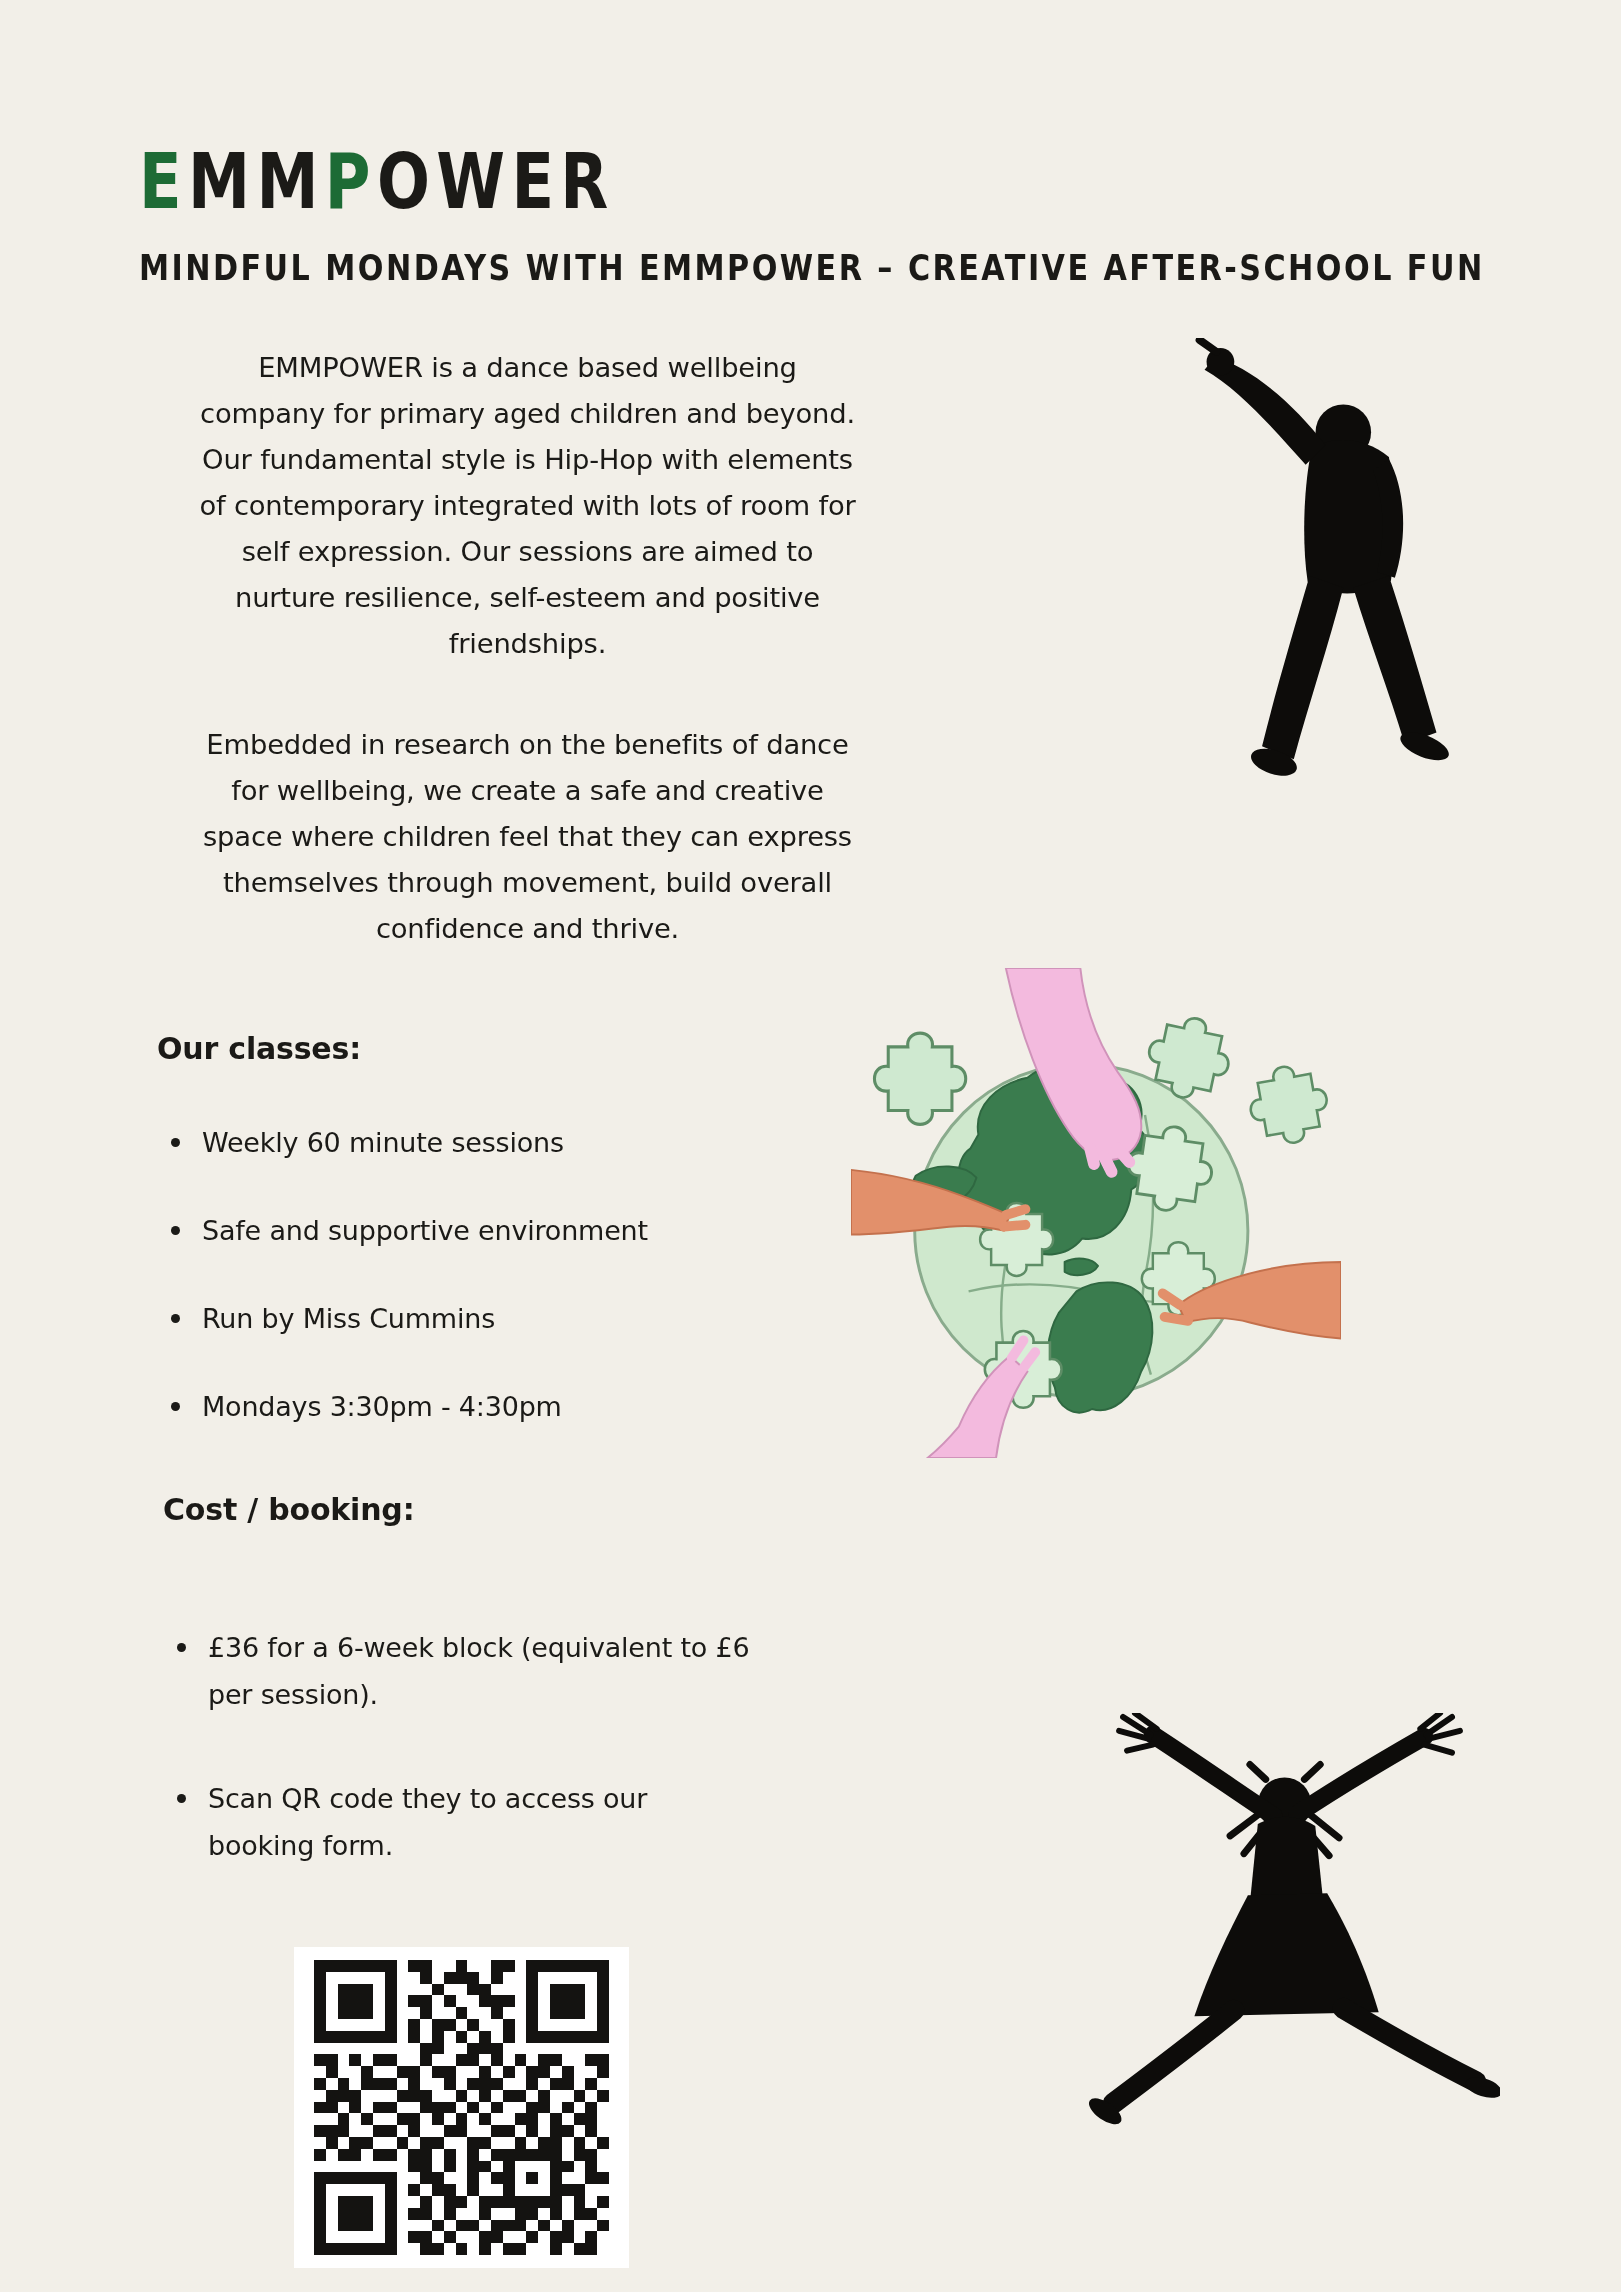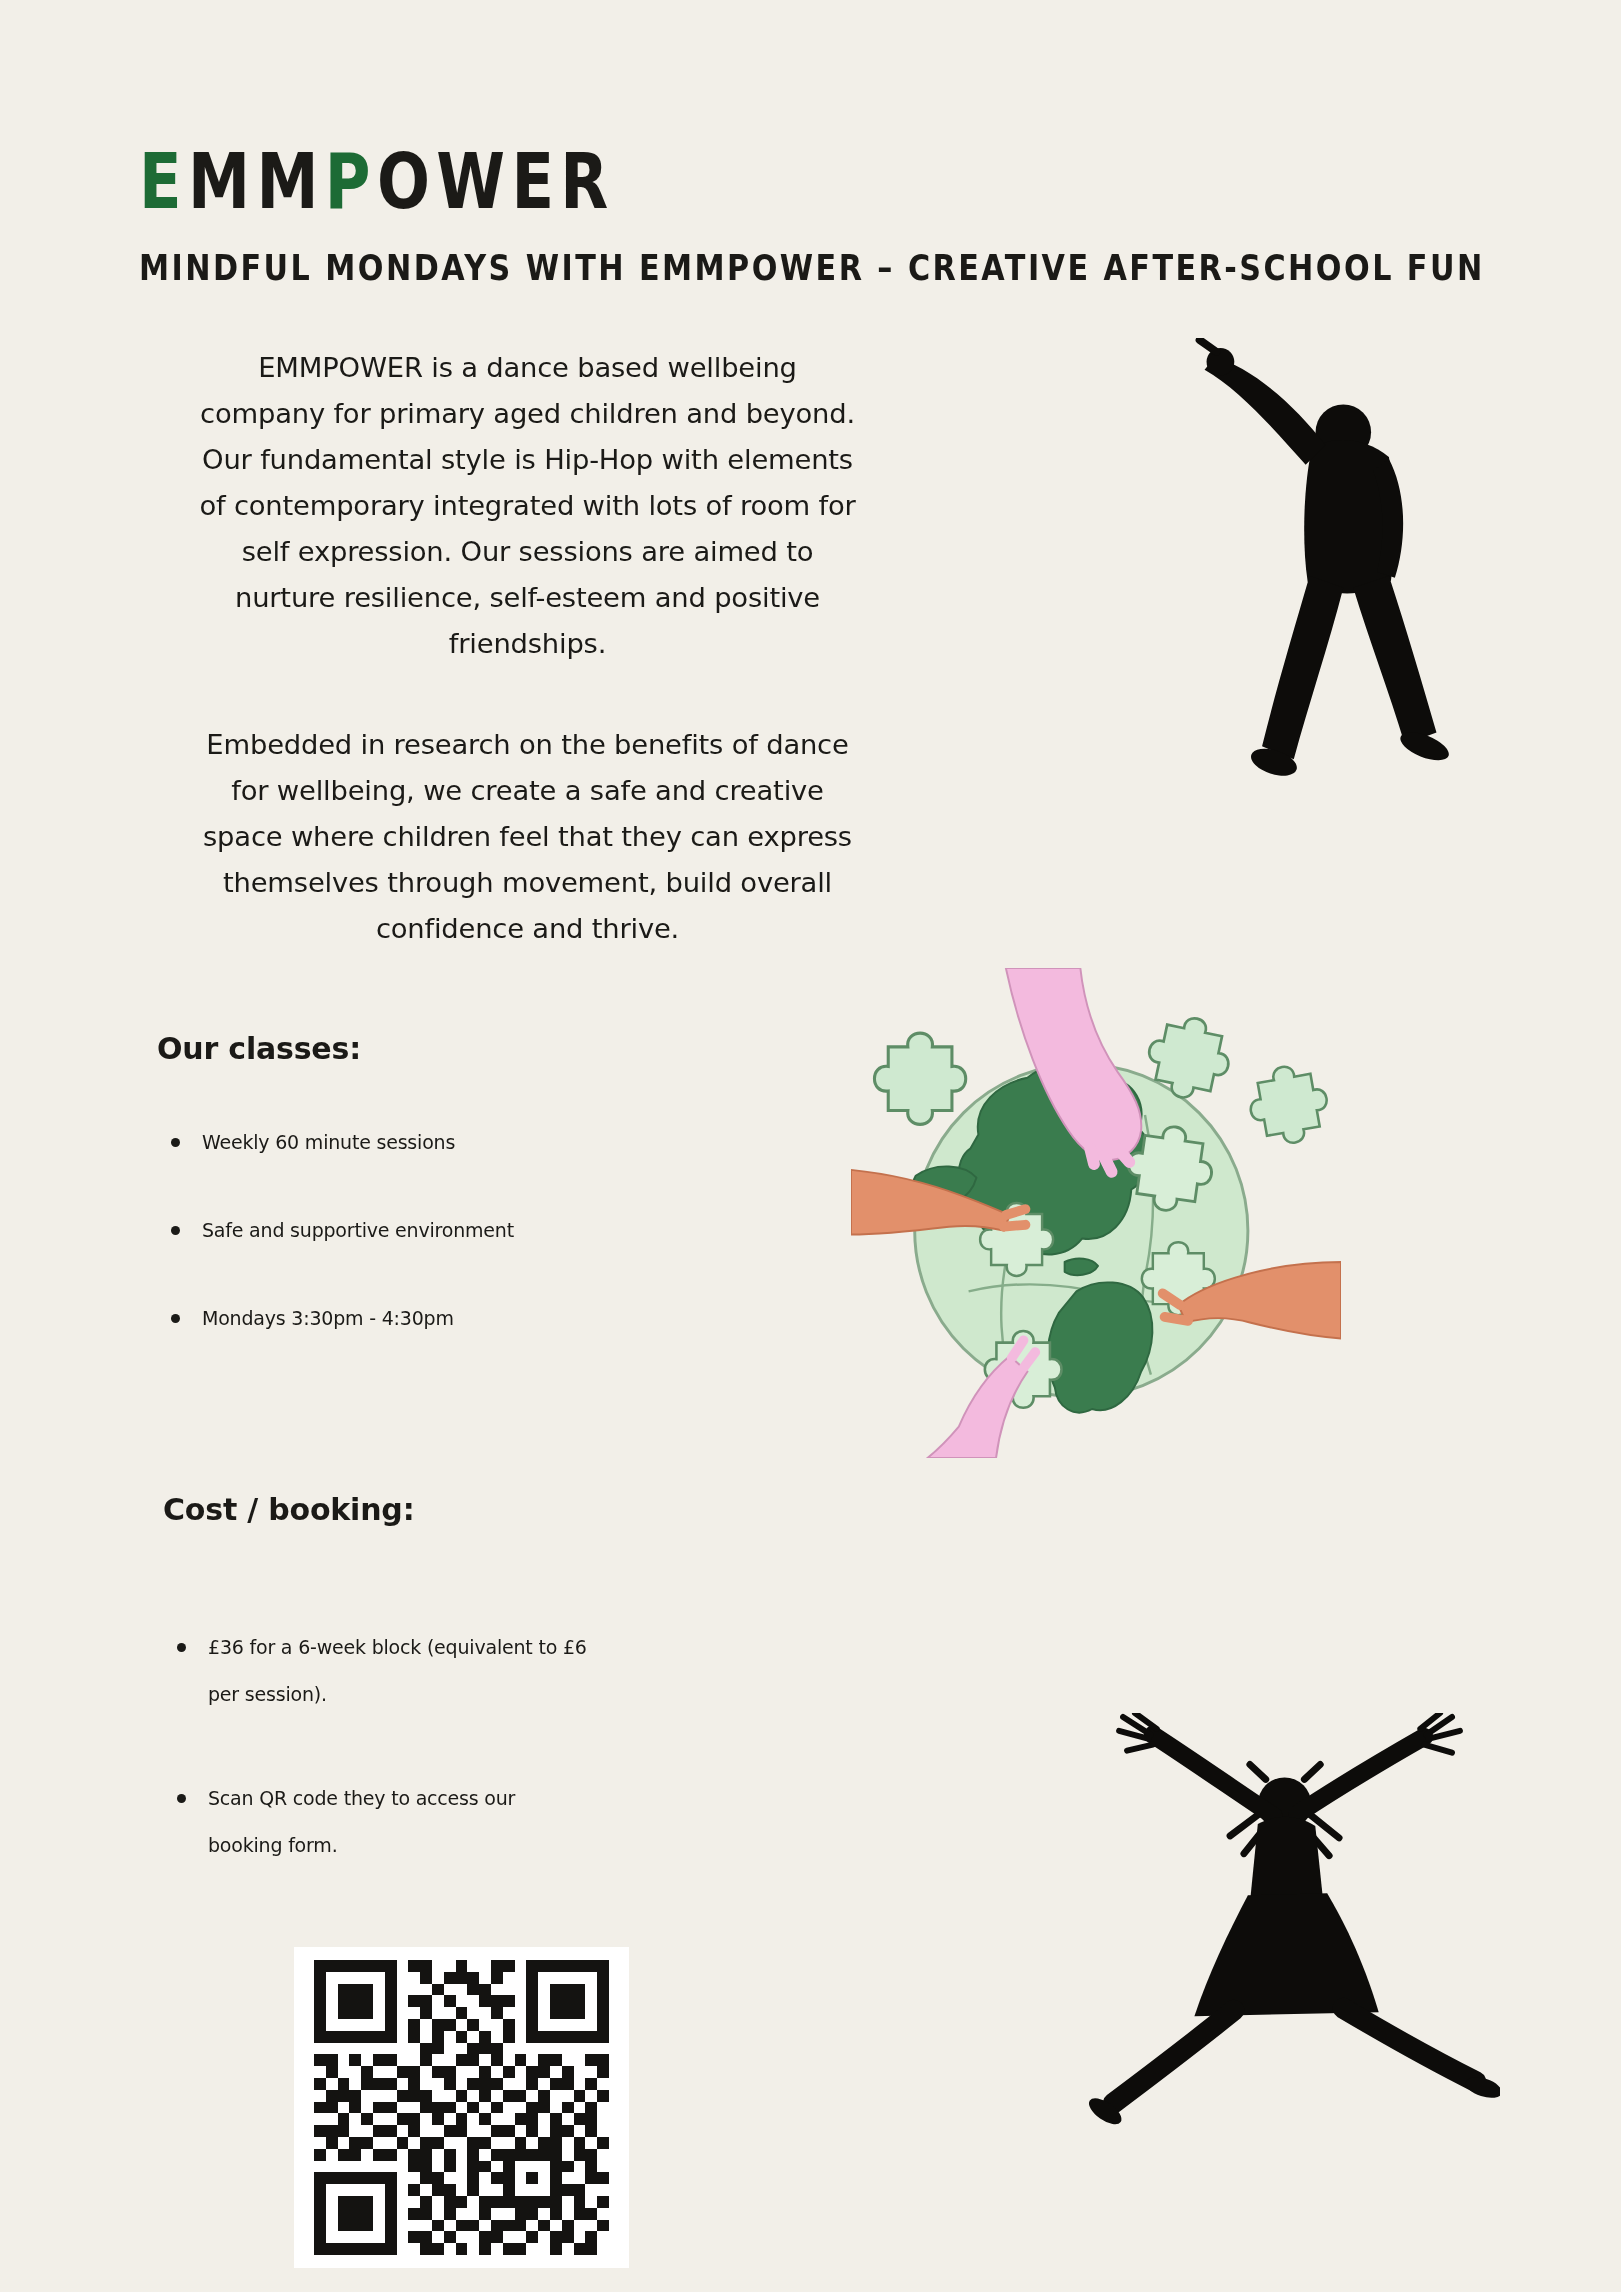--- a/index.html
+++ b/index.html
@@ -23,21 +23,21 @@
   
   .para{left:155px;width:745px;font-size:27.4px;line-height:46px;white-space:pre-line;letter-spacing:-0.2px;text-align:center;}
   .para1{top:345px;}
   .para2{top:722px;}
   
   .heading{font-weight:bold;font-size:30px;letter-spacing:-0.2px;}
   .classes-heading{left:157px;top:1031px;}
   .booking-heading{left:163px;top:1492px;}
   
   ul{list-style:none;margin:0;padding:0;}
-  li{position:relative;padding-left:45px;font-size:19px;letter-spacing:-0.2px;white-space:pre-line;}
+  li{position:relative;padding-left:45px;font-size:27px;letter-spacing:-0.2px;white-space:pre-line;}
   li::before{content:"";position:absolute;left:13.7px;width:9.8px;height:9.8px;border-radius:50%;background:#1b1a17;}
   .classes-list{left:157px;top:1123px;}
   .classes-list li{line-height:39px;margin-bottom:49px;}
   .classes-list li::before{top:14.7px;}
   .booking-list{left:163px;top:1624px;width:598px;}
   .booking-list li{line-height:47px;margin-bottom:57px;}
   .booking-list li::before{top:18.6px;}
   
   .qr-card{
     left:294px;top:1947px;width:335px;height:321px;background:#ffffff;
@@ -70,20 +70,21 @@
 <div class="abs para para2">Embedded in research on the benefits of dance
 for wellbeing, we create a safe and creative
 space where children feel that they can express
 themselves through movement, build overall
 confidence and thrive.</div>
 
 <div class="abs heading classes-heading">Our classes:</div>
 <ul class="abs classes-list">
   <li>Weekly 60 minute sessions</li>
   <li>Safe and supportive environment</li>
+  <li>Run by Miss Cummins</li>
   <li>Mondays 3:30pm - 4:30pm</li>
 </ul>
 
 <div class="abs heading booking-heading">Cost / booking:</div>
 <ul class="abs booking-list">
   <li>£36 for a 6-week block (equivalent to £6
 per session).</li>
   <li>Scan QR code they to access our
 booking form.</li>
 </ul>

